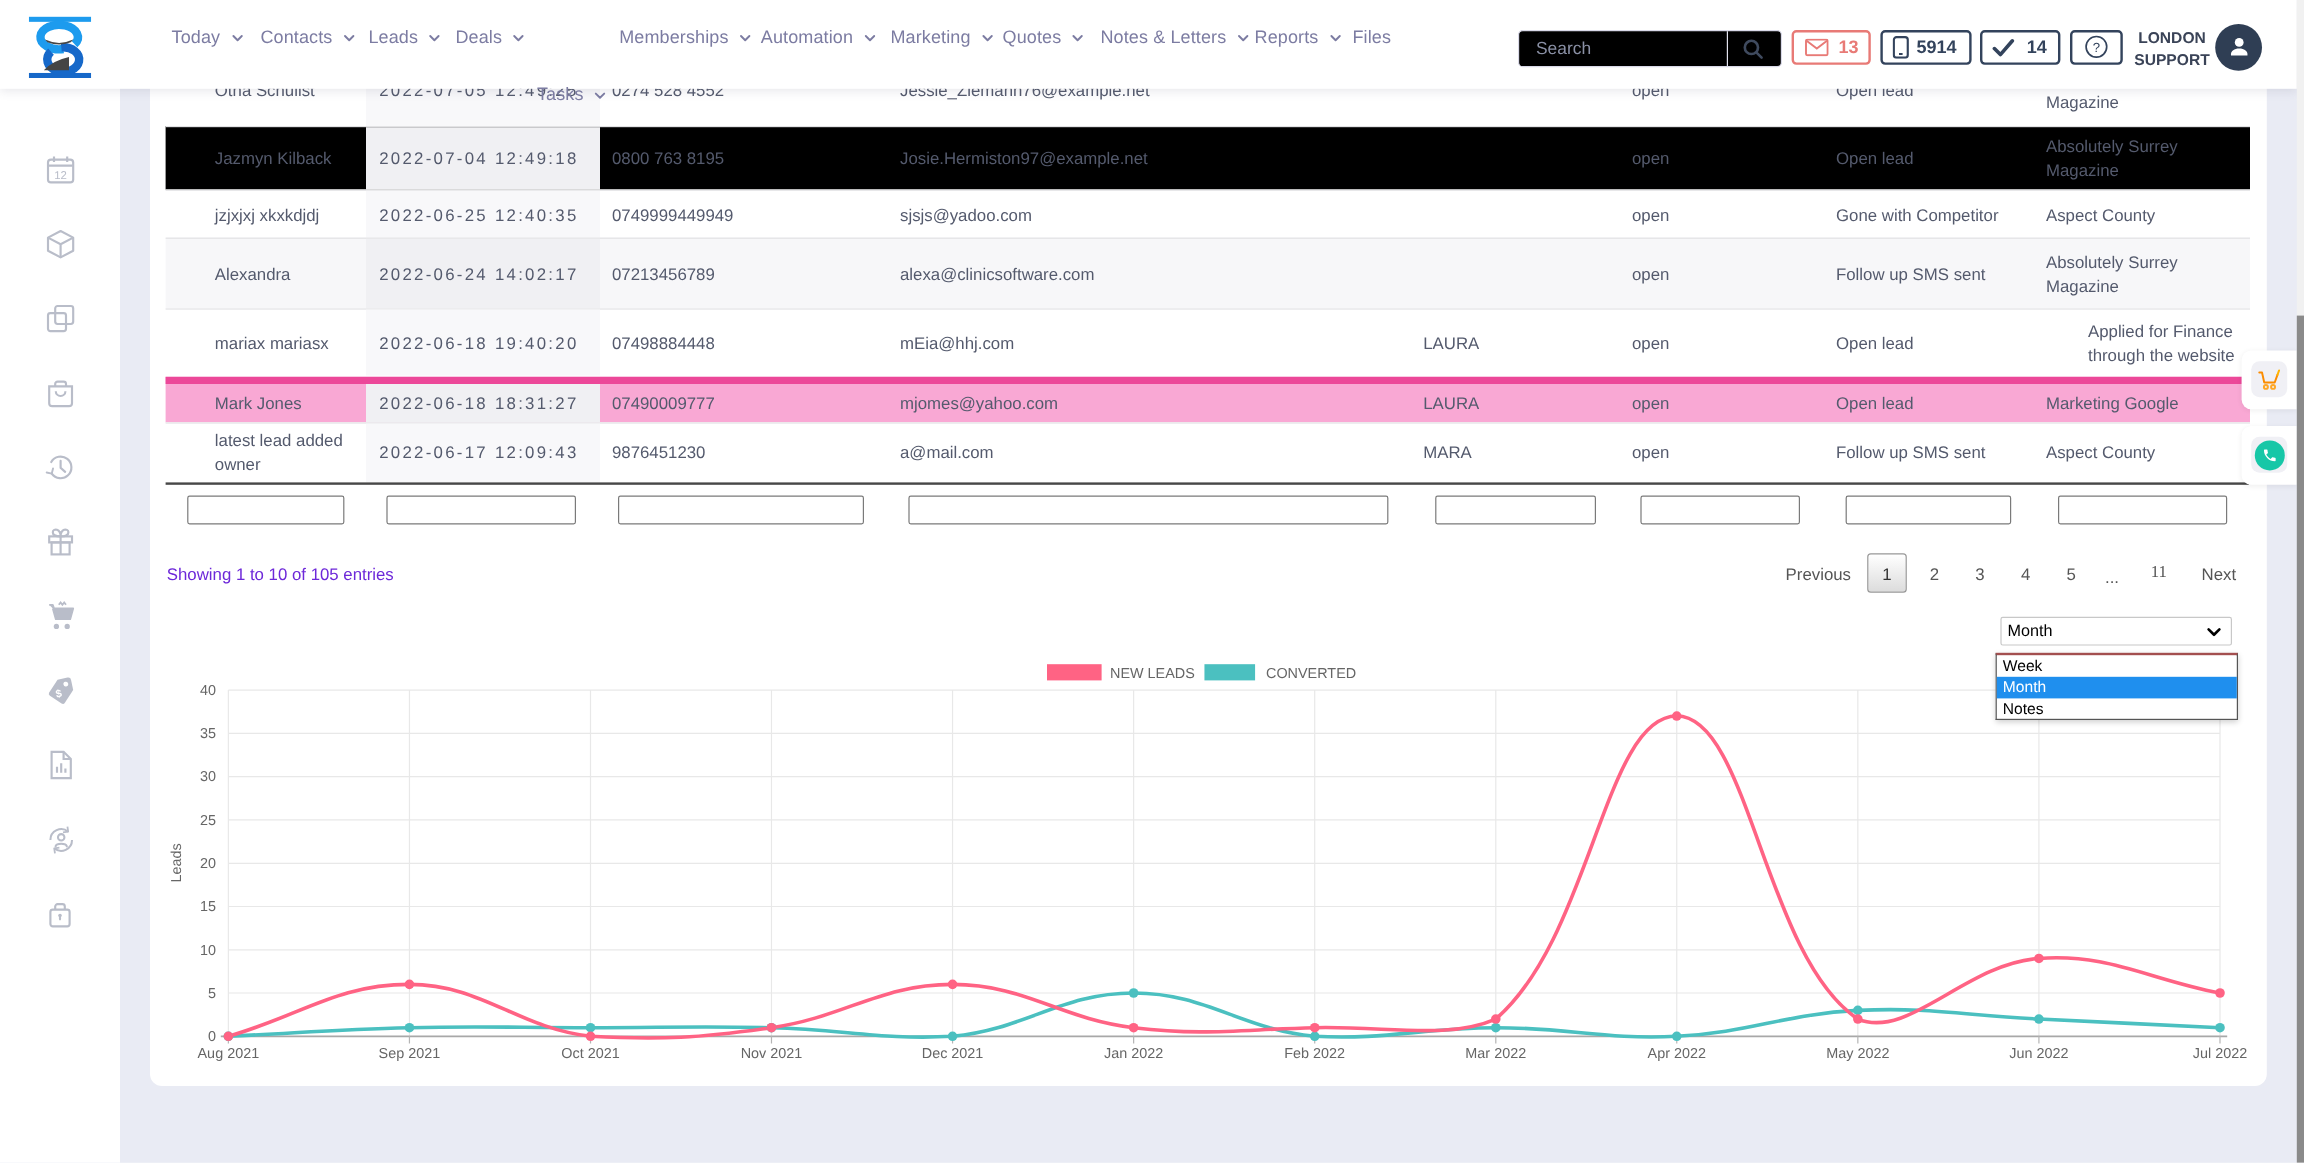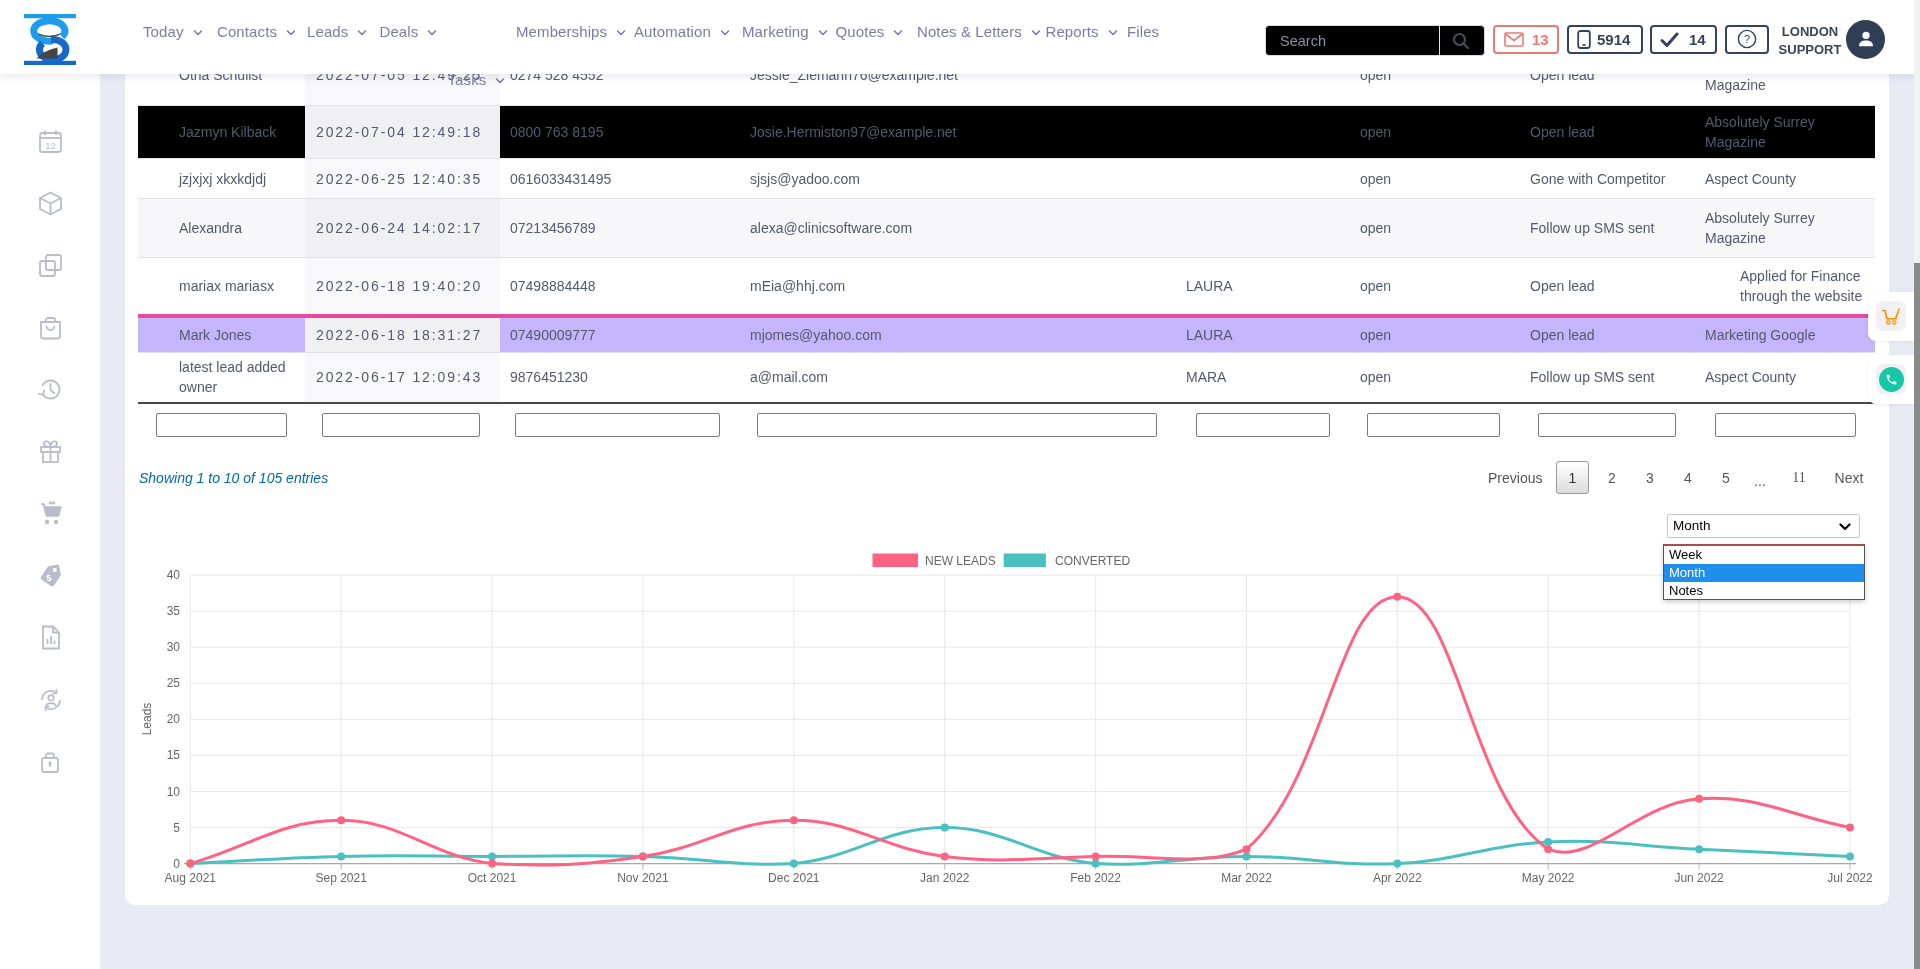--- a/index.html
+++ b/index.html
@@ -125,21 +125,21 @@
         <span class="cell c3">0800 763 8195</span>
         <span class="cell c4">Josie.Hermiston97@example.net</span>
         <span class="cell c6">open</span>
         <span class="cell c7">Open lead</span>
         <div class="cell2 c8" style="top:50%;transform:translateY(-50%);">Absolutely Surrey<br>Magazine</div>
       </div>
       <div class="trow" style="top:158.4px;height:40.0px;background:#fff;border-top:1px solid #e2e2e4;">
         <div class="datebg" style="background:#f8f8fa;"></div>
         <span class="cell c1">jzjxjxj xkxkdjdj</span>
         <span class="cell c2">2022-06-25 12:40:35</span>
-        <span class="cell c3">0616033431495</span>
+        <span class="cell c3">0749999449949</span>
         <span class="cell c4">sjsjs@yadoo.com</span>
         <span class="cell c6">open</span>
         <span class="cell c7">Gone with Competitor</span>
         <span class="cell c8">Aspect County</span>
       </div>
       <div class="trow" style="top:198.4px;height:58.5px;background:#f7f7f9;border-top:1px solid #e2e2e4;">
         <div class="datebg" style="background:#f0f0f3;"></div>
         <span class="cell c1">Alexandra</span>
         <span class="cell c2">2022-06-24 14:02:17</span>
         <span class="cell c3">07213456789</span>
@@ -152,21 +152,21 @@
         <div class="datebg" style="background:#f8f8fa;"></div>
         <span class="cell c1">mariax mariasx</span>
         <span class="cell c2">2022-06-18 19:40:20</span>
         <span class="cell c3">07498884448</span>
         <span class="cell c4">mEia@hhj.com</span>
         <span class="cell c5">LAURA</span>
         <span class="cell c6">open</span>
         <span class="cell c7">Open lead</span>
         <div class="cell2 c8" style="top:50%;transform:translateY(-50%);margin-left:35px;">Applied for Finance<br>through the website</div>
       </div>
-      <div class="trow" style="top:313.5px;height:38.3px;background:#c4b5fd;border-top:4px solid #ec4899;">
+      <div class="trow" style="top:313.5px;height:38.3px;background:#f9a8d4;border-top:6px solid #ec4899;">
         <div class="datebg" style="background:#f0f0f3;"></div>
         <span class="cell c1">Mark Jones</span>
         <span class="cell c2">2022-06-18 18:31:27</span>
         <span class="cell c3">07490009777</span>
         <span class="cell c4">mjomes@yahoo.com</span>
         <span class="cell c5">LAURA</span>
         <span class="cell c6">open</span>
         <span class="cell c7">Open lead</span>
         <span class="cell c8">Marketing Google</span>
       </div>
@@ -183,21 +183,21 @@
       </div>
       <div style="position:absolute;left:0;top:401.8px;width:1736px;height:2px;background:#474747;"></div>
       <div class="fbox" style="left:18px;top:412.5px;width:131px;"></div>
       <div class="fbox" style="left:184px;top:412.5px;width:158px;"></div>
       <div class="fbox" style="left:377px;top:412.5px;width:205px;"></div>
       <div class="fbox" style="left:619px;top:412.5px;width:400px;"></div>
       <div class="fbox" style="left:1058px;top:412.5px;width:134px;"></div>
       <div class="fbox" style="left:1229px;top:412.5px;width:133px;"></div>
       <div class="fbox" style="left:1400px;top:412.5px;width:138px;"></div>
       <div class="fbox" style="left:1577px;top:412.5px;width:141px;"></div>
-      <div class="pgtext" style="left:1px;top:470px;font-size:14px;color:#0369a1;font-style:italic;">Showing 1 to 10 of 105 entries</div>
+      <div class="pgtext" style="left:1px;top:470px;font-size:14px;color:#6d28d9;">Showing 1 to 10 of 105 entries</div>
       <div class="pgtext" style="left:1350px;top:470px;">Previous</div>
       <div style="position:absolute;left:1418px;top:461px;width:33px;height:33px;border:1px solid #989898;border-radius:3px;background:linear-gradient(#fff,#dcdcdc);text-align:center;line-height:32px;font-size:14px;color:#333;">1</div>
       <div class="pgtext" style="left:1474px;top:470px;transform:translateX(-50%);">2</div>
       <div class="pgtext" style="left:1512px;top:470px;transform:translateX(-50%);">3</div>
       <div class="pgtext" style="left:1550px;top:470px;transform:translateX(-50%);">4</div>
       <div class="pgtext" style="left:1588px;top:470px;transform:translateX(-50%);">5</div>
       <div class="pgtext" style="left:1622px;top:473px;transform:translateX(-50%);">...</div>
       <div class="pgtext" style="left:1661px;top:470px;transform:translateX(-50%);font-family:Liberation Serif, serif;">11</div>
       <div class="pgtext" style="left:1711px;top:470px;transform:translateX(-50%);">Next</div>
     </div>

